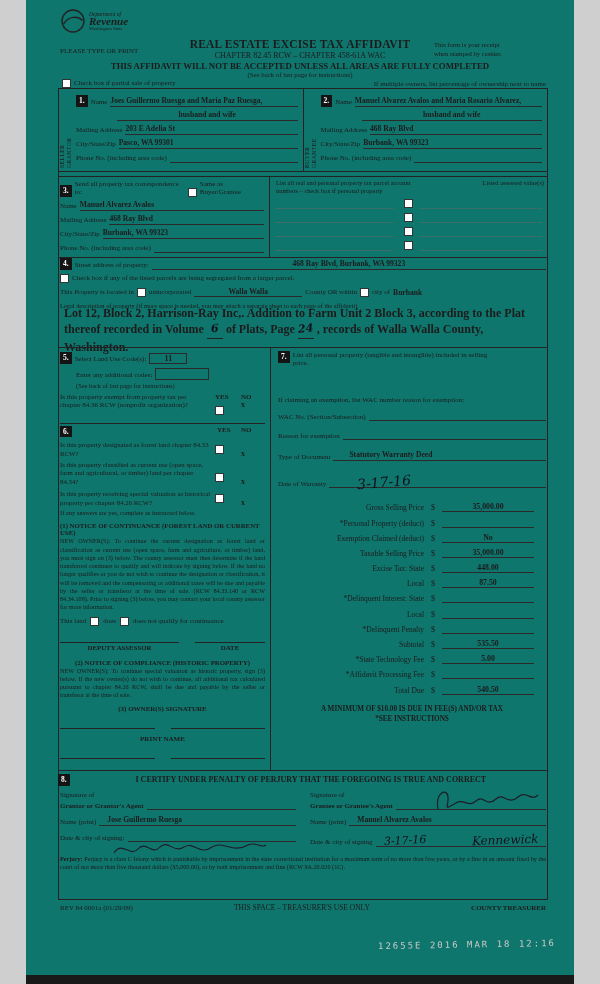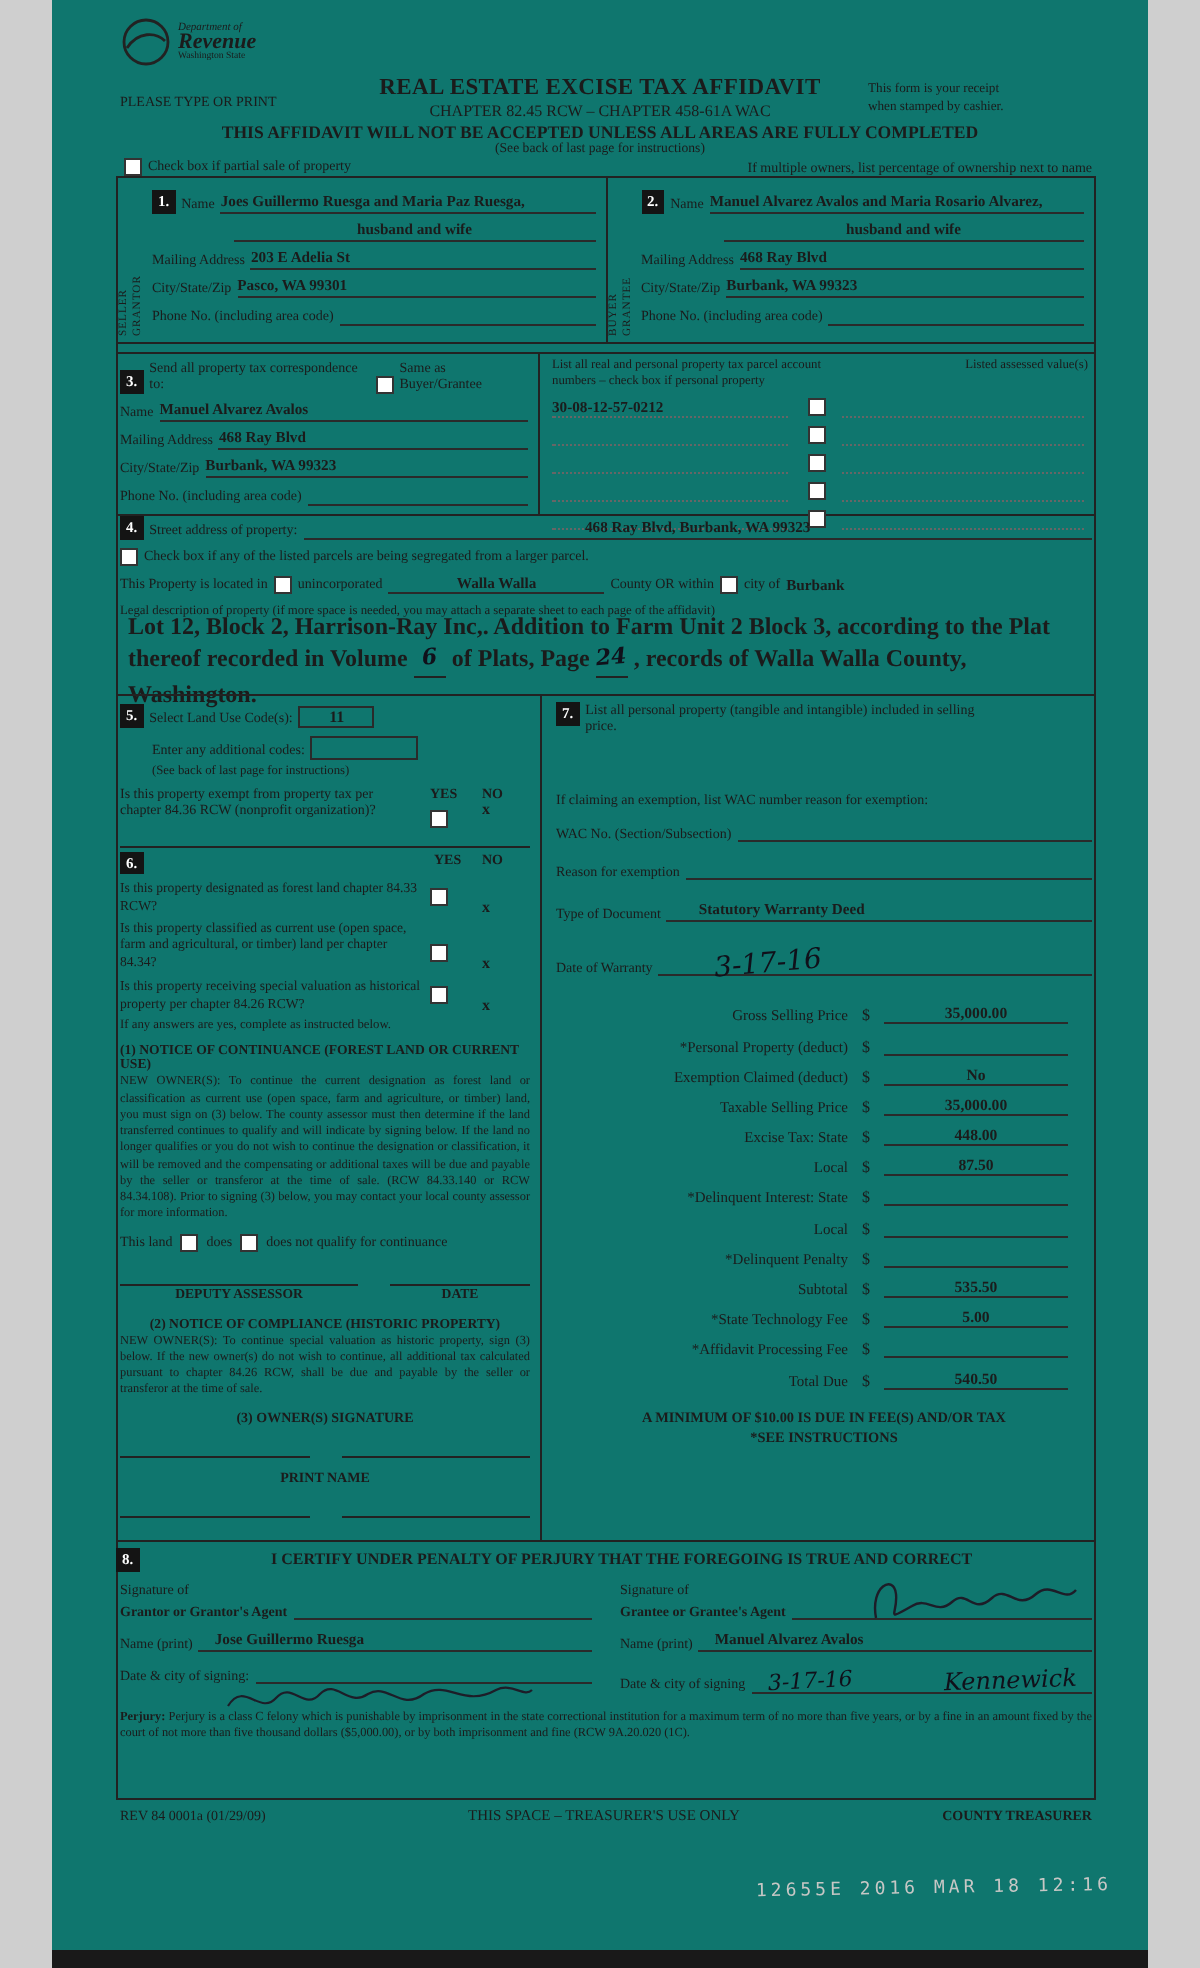--- a/index.html
+++ b/index.html
@@ -238,25 +238,20 @@
     </div>
     <div class="s3right">
       <div class="s3hdr">
         <div class="lbl6">
           <div>List all real and personal property tax parcel account</div>
           <div>numbers – check box if personal property</div>
         </div>
         <div class="lbl6">Listed assessed value(s)</div>
       </div>
       <div class="parcelrow">
-        <span class="pcell">30-08-12-57-0212</span>
-        <span class="cb"></span>
-        <span class="acell"></span>
-      </div>
-      <div class="parcelrow">
         <span class="pcell"></span>
         <span class="cb"></span>
         <span class="acell"></span>
       </div>
       <div class="parcelrow">
         <span class="pcell"></span>
         <span class="cb"></span>
         <span class="acell"></span>
       </div>
       <div class="parcelrow">

